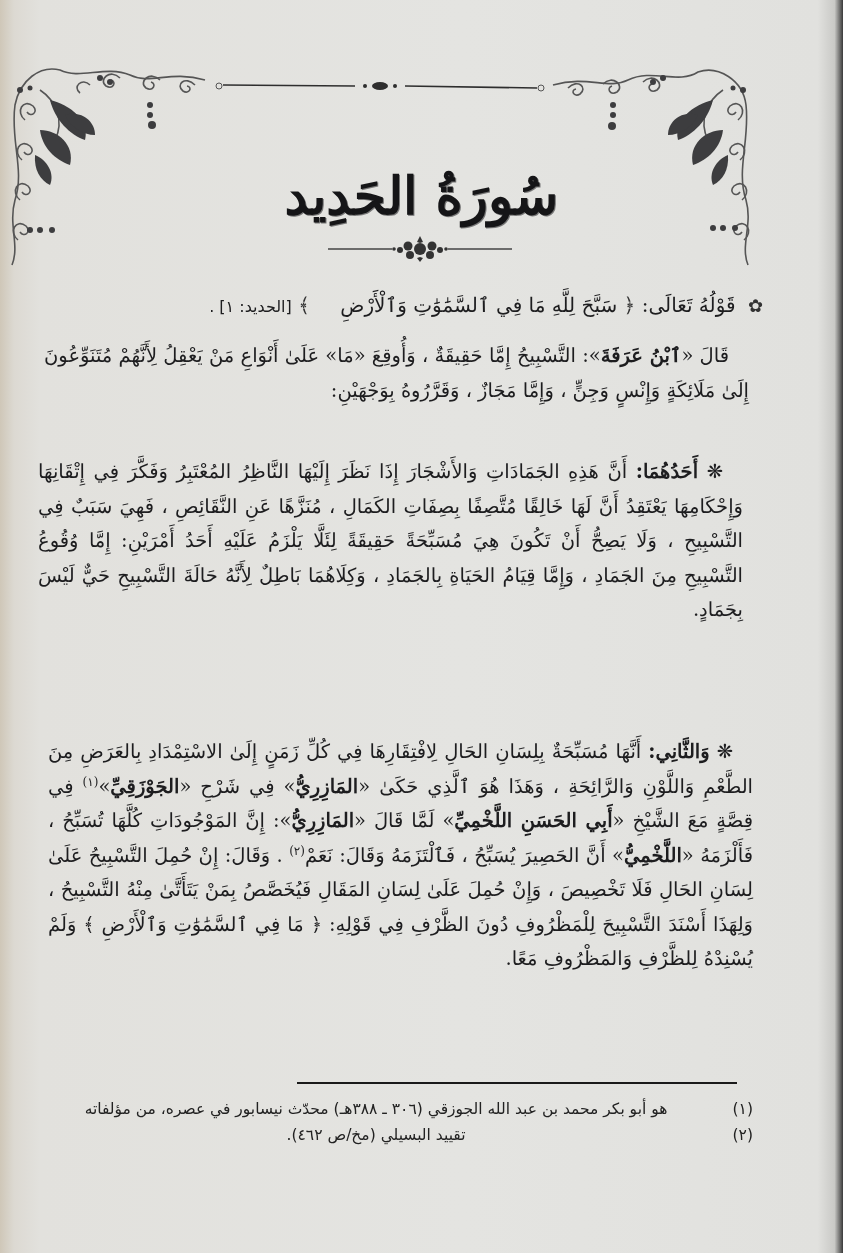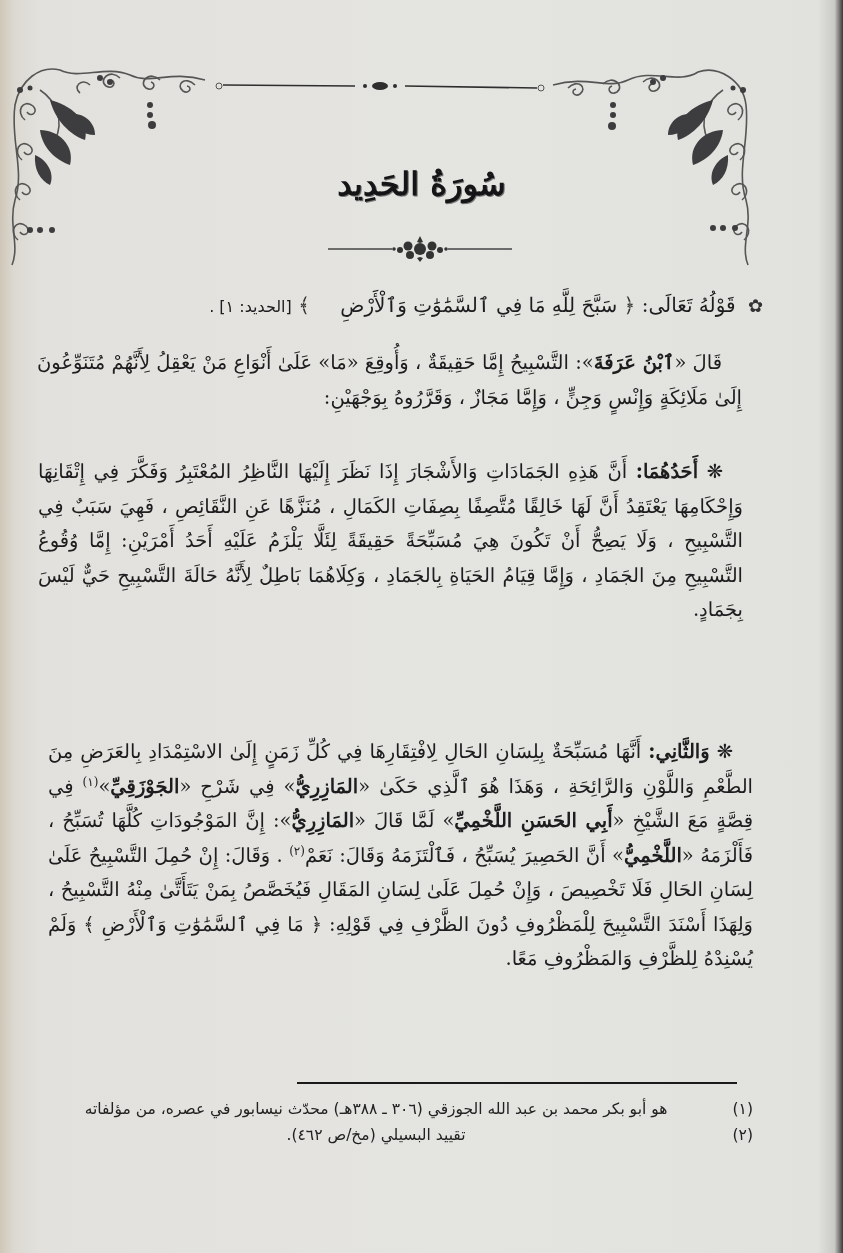--- a/index.html
+++ b/index.html
@@ -12,21 +12,21 @@
     .page { position: absolute; left: 0; top: 0; width: 843px; height: 1253px; }
 
     
     .corner { position: absolute; width: 210px; height: 210px; }
     .corner-left { left: 0; top: 60px; }
     .corner-right { left: 548px; top: 60px; width: 215px; }
     .top-rule { position: absolute; top: 80px; left: 215px; width: 330px; height: 12px; }
 
     .title {
       position: absolute; top: 165px; left: 0; width: 843px; text-align: center;
-      font-size: 32px; font-weight: bold; letter-spacing: 1px; color: #151517;
+      font-size: 52px; font-weight: bold; letter-spacing: 1px; color: #151517;
       text-shadow: 1px 1px 0 #777;
     }
     .title-ornament { position: absolute; top: 234px; left: 320px; width: 200px; height: 30px; }
 
     .verse-line {
       position: absolute; top: 285px; right: 80px; width: 680px;
       font-size: 20px; line-height: 40px; white-space: nowrap; text-align: right;
     }
     .flower { display: inline-block; color: #333; font-size: 18px; margin-left: 6px; }
     .quran { font-size: 20px; margin-left: 24px; }
@@ -152,21 +152,21 @@
 
   <div class="verse-line">
     <span class="flower">✿</span>
     <span>قَوْلُهُ تَعَالَى:</span>
     <span class="bracket">﴿</span>
     <span class="quran">سَبَّحَ لِلَّهِ مَا فِي ٱلسَّمَٰوَٰتِ وَٱلْأَرْضِ</span>
     <span class="bracket">﴾</span>
     <span class="ref">[الحديد: ١] .</span>
   </div>
 
-  <p class="body-text para1" style="margin:11px">
+  <p class="body-text para1" style="margin:4px">
     <span class="indent"></span><span>قَالَ «</span><span class="bold">ٱبْنُ عَرَفَةَ</span><span>»: التَّسْبِيحُ إِمَّا حَقِيقَةٌ ، وَأُوقِعَ «مَا» عَلَىٰ أَنْوَاعِ مَنْ يَعْقِلُ لِأَنَّهُمْ مُتَنَوِّعُونَ إِلَىٰ مَلَائِكَةٍ وَإِنْسٍ وَجِنٍّ ، وَإِمَّا مَجَازٌ ، وَقَرَّرُوهُ بِوَجْهَيْنِ:</span>
   </p>
 
   <p class="body-text para2" style="margin:10px">
     <span class="indent"></span><span>❋</span>
     <span class="bold">أَحَدُهُمَا:</span><span> أَنَّ هَذِهِ الجَمَادَاتِ وَالأَشْجَارَ إِذَا نَظَرَ إِلَيْهَا النَّاظِرُ المُعْتَبِرُ وَفَكَّرَ فِي إِتْقَانِهَا وَإِحْكَامِهَا يَعْتَقِدُ أَنَّ لَهَا خَالِقًا مُتَّصِفًا بِصِفَاتِ الكَمَالِ ، مُنَزَّهًا عَنِ النَّقَائِصِ ، فَهِيَ سَبَبٌ فِي التَّسْبِيحِ ، وَلَا يَصِحُّ أَنْ تَكُونَ هِيَ مُسَبِّحَةً حَقِيقَةً لِئَلَّا يَلْزَمُ عَلَيْهِ أَحَدُ أَمْرَيْنِ: إِمَّا وُقُوعُ التَّسْبِيحِ مِنَ الجَمَادِ ، وَإِمَّا قِيَامُ الحَيَاةِ بِالجَمَادِ ، وَكِلَاهُمَا بَاطِلٌ لِأَنَّهُ حَالَةَ التَّسْبِيحِ حَيٌّ لَيْسَ بِجَمَادٍ.</span>
   </p>
 
   <p class="body-text para3" style="margin:0">
     <span class="indent"></span><span>❋</span>

